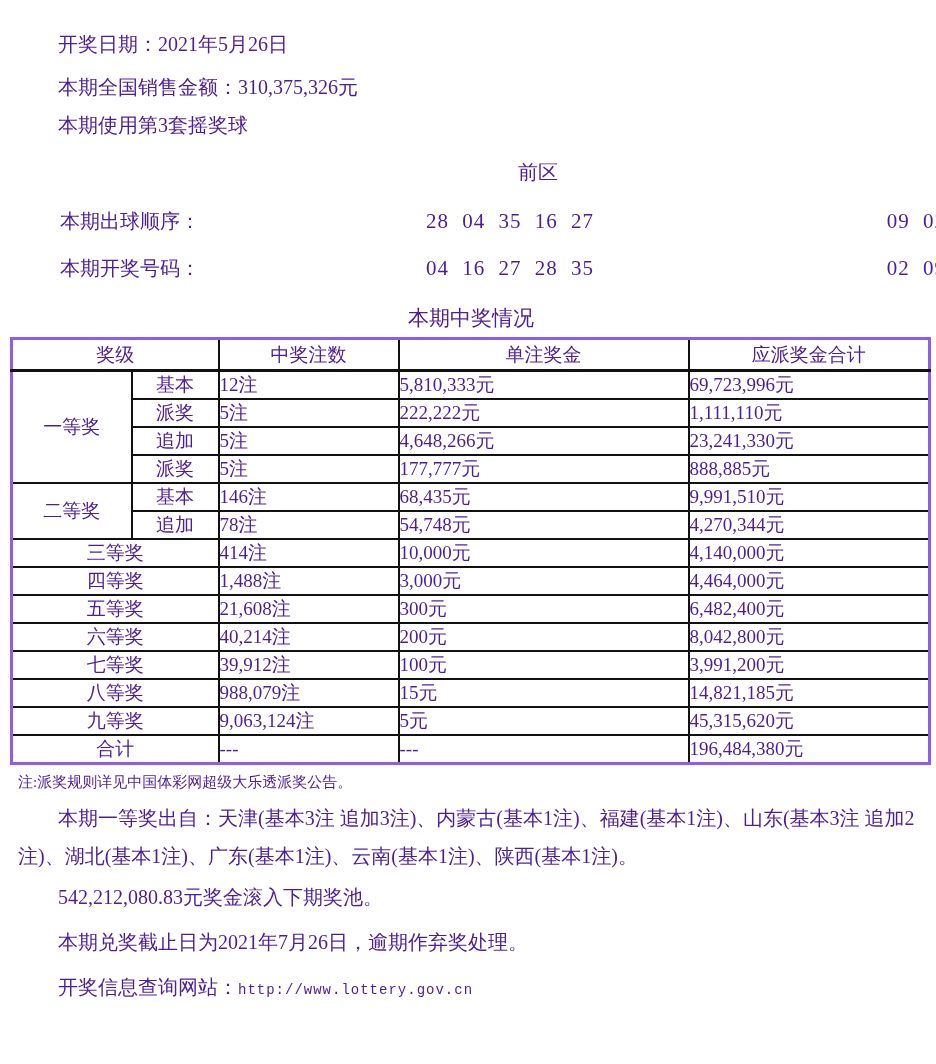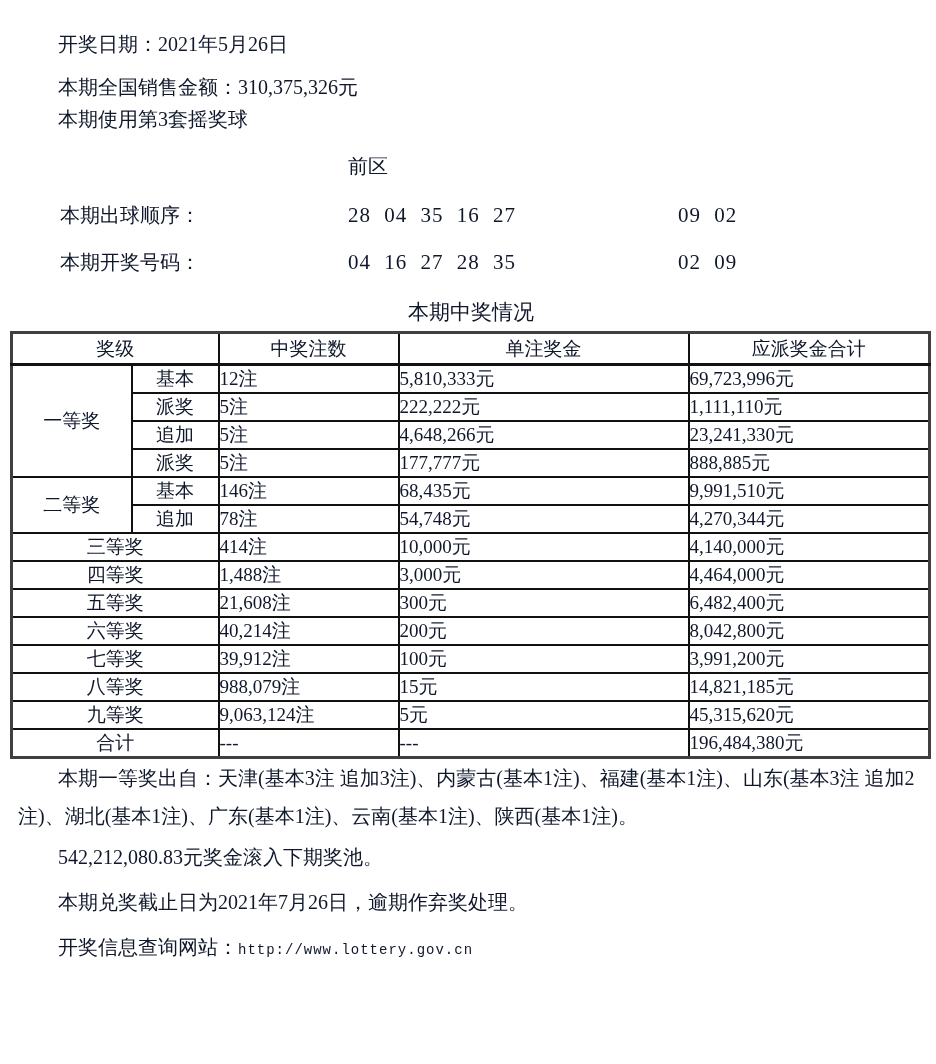--- a/index.html
+++ b/index.html
@@ -1,46 +1,46 @@
 <!DOCTYPE html>
 <html><head>
 <meta charset="utf-8">
 <style>
   * { margin:0; padding:0; box-sizing:border-box; }
   html,body { background:#ffffff; }
   .page {
     position:relative;
     width:936px; height:1064px;
     background:#ffffff;
-    color:#0f172a;
+    color:#4c1d95;
     font-family:"Liberation Serif","DejaVu Serif",serif;
     font-size:20px;
     padding:30px 12px 0 18px;
     overflow:hidden;
   }
   .para { line-height:28px; margin-bottom:15px; }
   .indent { text-indent:2em; }
-  .tight { margin-bottom:4px;font-family:Liberation Serif, serif; }
+  .tight { margin-bottom:10px;font-family:Liberation Serif, serif; }
 
   
   .zones { display:grid; grid-template-columns:330px 210px 120px 160px; align-items:center; }
   .zones .zlabel { padding-left:42px; }
-  .zcenter { text-align:left; }
+  .zcenter { text-align:right; }
   .zone-head { margin-top:20px; margin-bottom:22px; }
-  .ball-row { margin-bottom:20px; }
+  .ball-row { margin-bottom:20px;gap:36px; }
   .nums { font-size:21px; letter-spacing:1px; word-spacing:7px; white-space:nowrap; }
 
   .tbl-title { text-align:center; font-size:21px; font-weight:normal; line-height:32px; margin:4px 0 3px; }
 
   table.prize {
     border-collapse:collapse;
     table-layout:fixed;
     width:918px;
     margin-left:-8px;
-    border:3px solid #404040;
+    border:3px solid #8b5cf6;
     font-size:19px;
   }
   table.prize th, table.prize td { border:2px solid #111111; padding:0; font-weight:normal; overflow:hidden; white-space:nowrap; }
   table.prize thead th { height:32px; text-align:center; border-bottom:3px solid #111111; }
   table.prize tbody td { height:27px; }
   .c-center { text-align:center; }
   .c-num { text-align:left; padding-right:10px !important; }
 
   .note { font-size:15px; line-height:18px; margin:8px 0 8px; }
   .footer-para { line-height:30px; margin-bottom:15px; }
@@ -177,20 +177,21 @@
       </tr>
       <tr>
         <td class="c-center" colspan="2">合计</td>
         <td class="c-num">---</td>
         <td class="c-num">---</td>
         <td class="c-num">196,484,380元</td>
       </tr>
     </tbody>
   </table>
 
+  <p class="note">注:派奖规则详见中国体彩网超级大乐透派奖公告。</p>
 
   <p class="prov indent">本期一等奖出自：天津(基本3注 追加3注)、内蒙古(基本1注)、福建(基本1注)、山东(基本3注 追加2注)、湖北(基本1注)、广东(基本1注)、云南(基本1注)、陕西(基本1注)。</p>
 
   <p class="footer-para indent">542,212,080.83元奖金滚入下期奖池。</p>
 
   <p class="footer-para indent">本期兑奖截止日为2021年7月26日，逾期作弃奖处理。</p>
 
   <p class="footer-para indent"><span>开奖信息查询网站：</span><span class="mono">http://www.lottery.gov.cn</span></p>
 
 </div>

